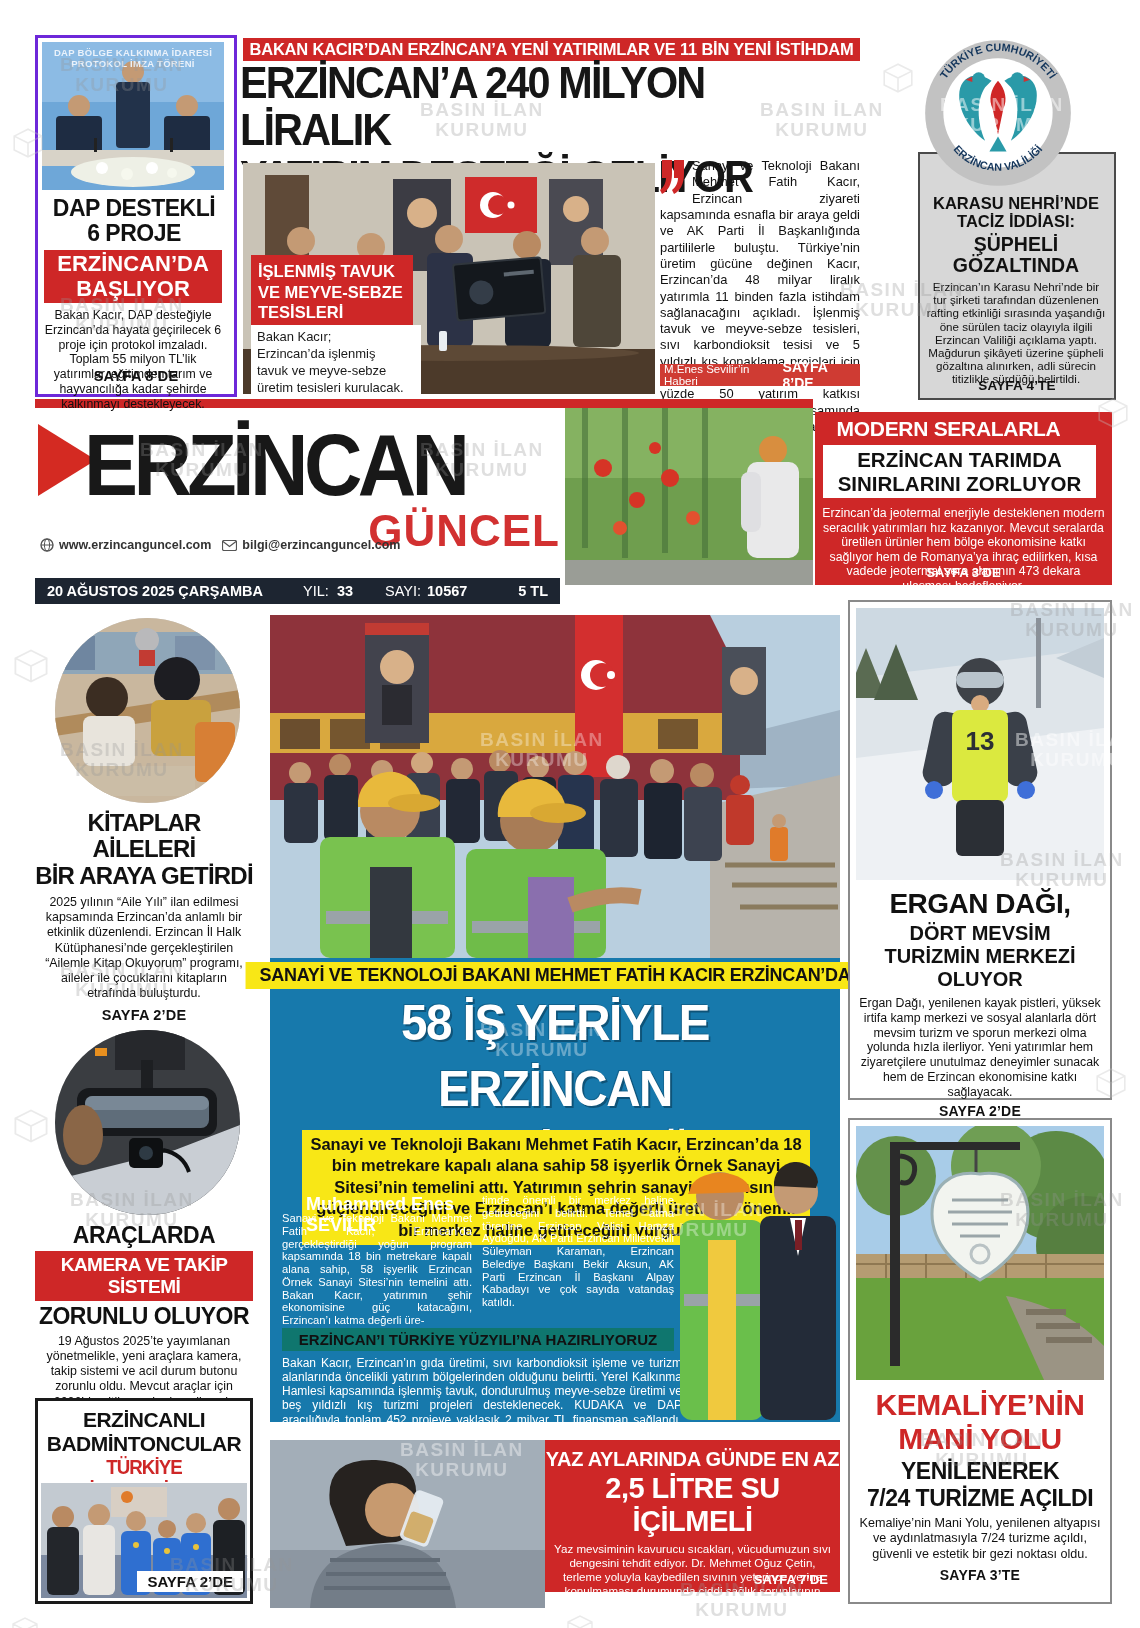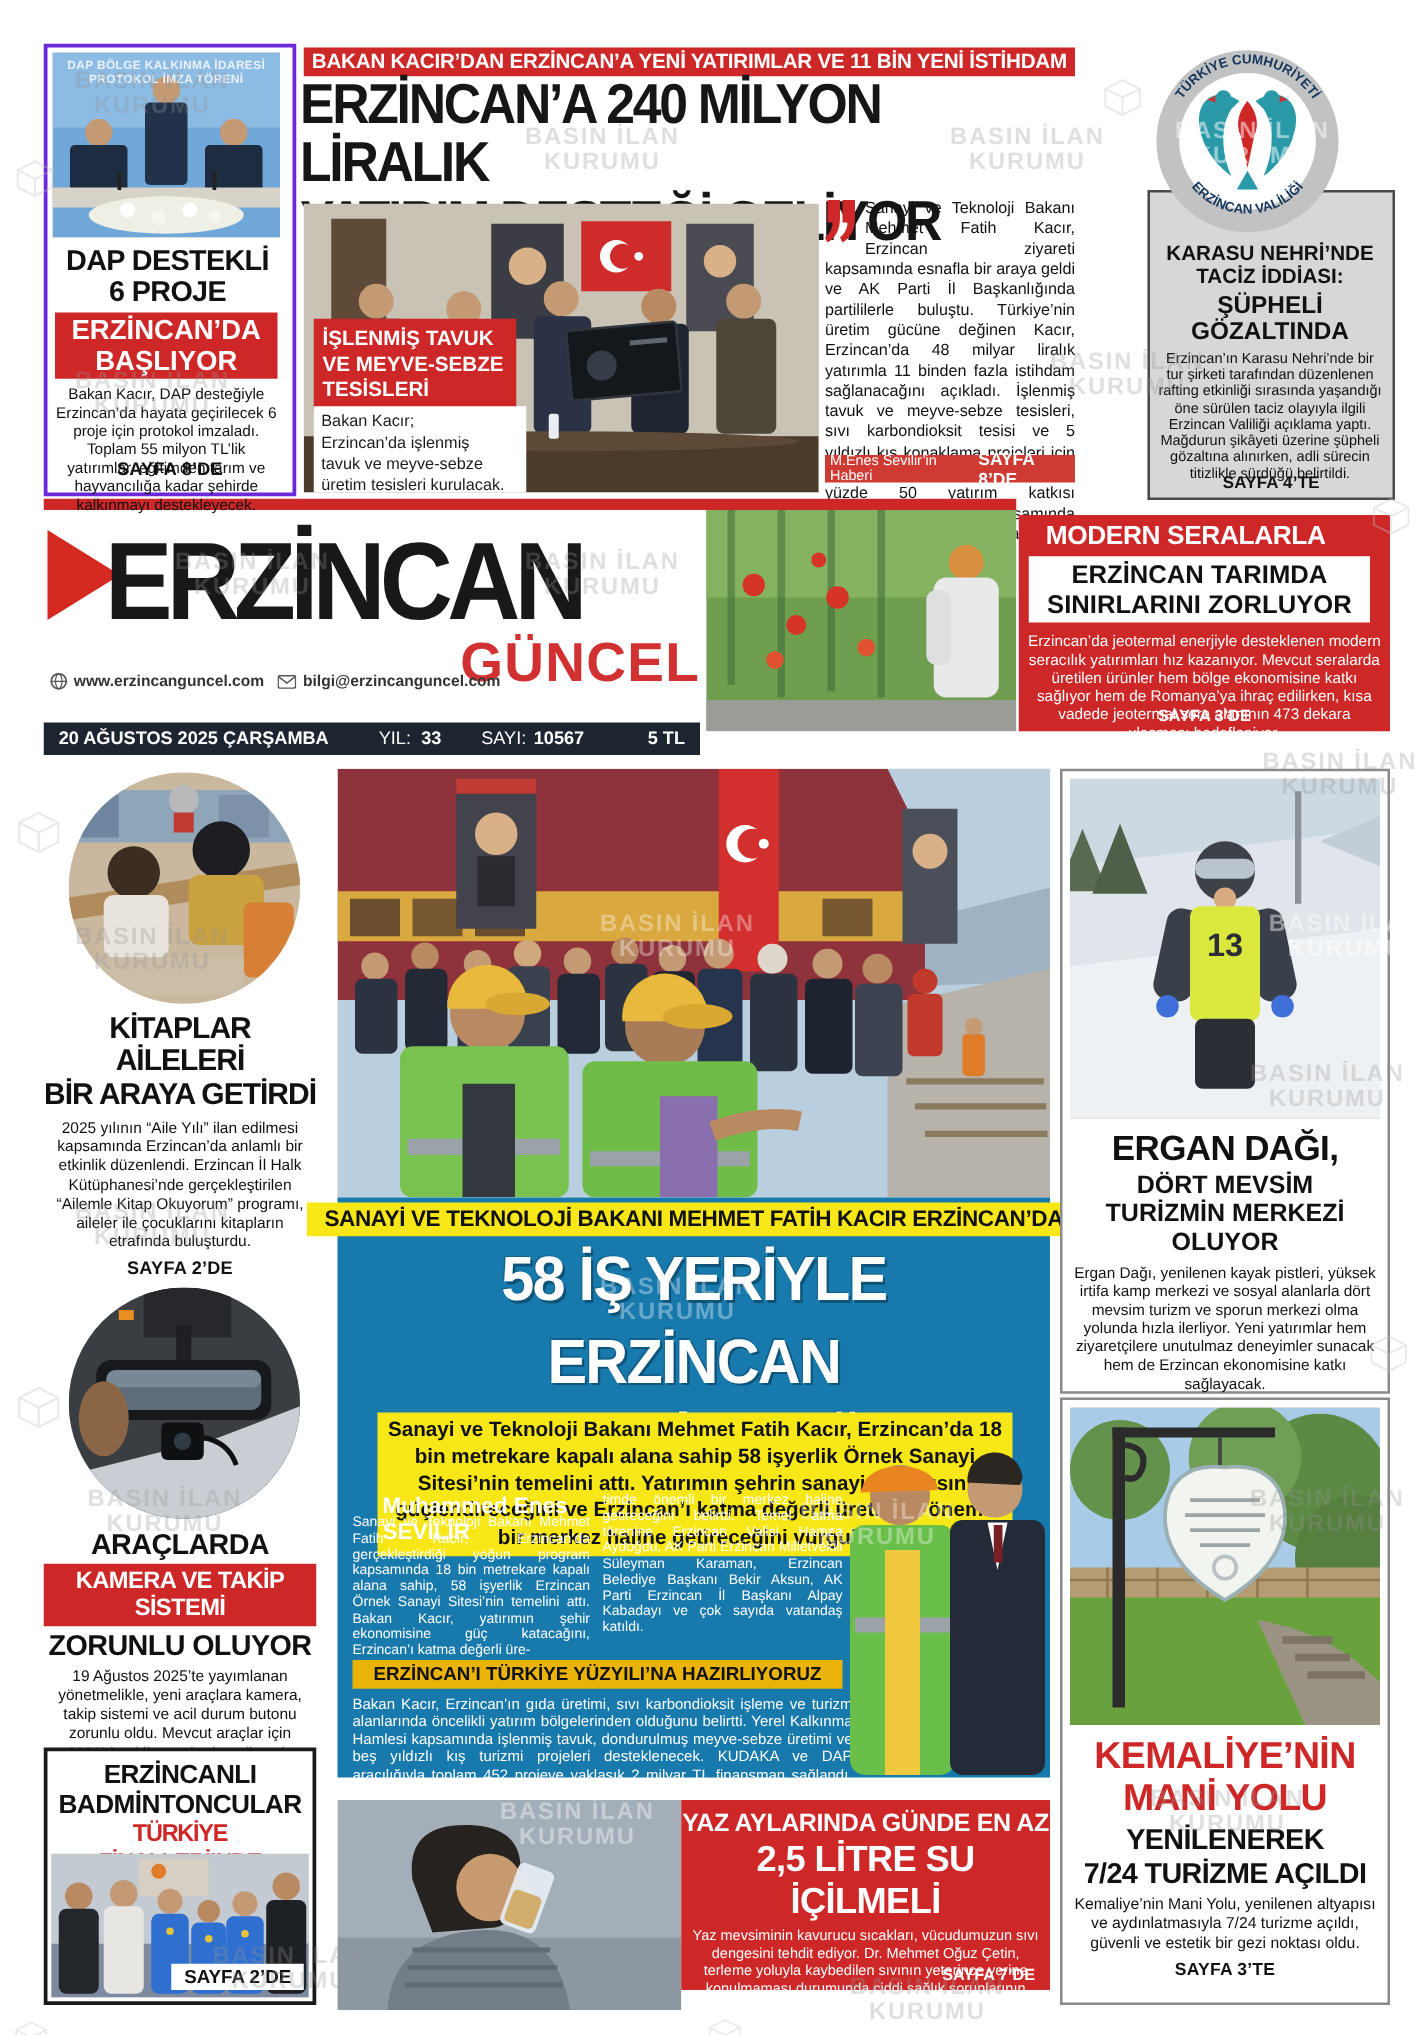--- a/index.html
+++ b/index.html
@@ -358,21 +358,21 @@
   <section class="abs" style="left:270px;top:958px;width:570px;height:464px;background:#1779ac;">
     <div class="abs" style="left:50%;top:4px;transform:translateX(-50%);background:#f8e716;color:#111;font-size:18px;font-weight:800;padding:3px 14px;white-space:nowrap;letter-spacing:-.3px;">SANAYİ VE TEKNOLOJİ BAKANI MEHMET FATİH KACIR ERZİNCAN’DA</div>
     <div class="abs ctr" style="left:0;top:32px;width:570px;font-size:50px;font-weight:800;color:#fff;letter-spacing:-1.5px;line-height:1.32;text-shadow:2px 2px 0 rgba(13,76,110,.85), -1px -1px 0 rgba(13,76,110,.5);transform:scaleX(.95);">
       <div>58 İŞ YERİYLE ERZİNCAN</div>
       <div>SANAYİYE GÜÇ KATACAK</div>
     </div>
     <div class="abs ctr" style="left:32px;top:172px;width:492px;background:#f8e716;color:#111;font-size:16.5px;font-weight:800;line-height:1.3;padding:4px 8px;">Sanayi ve Teknoloji Bakanı Mehmet Fatih Kacır, Erzincan’da 18 bin metrekare kapalı alana sahip 58 işyerlik Örnek Sanayi Sitesi’nin temelini attı. Yatırımın şehrin sanayi altyapısını güçlendireceğini ve Erzincan’ı katma değerli üretimde önemli bir merkez haline getireceğini vurguladı.</div>
     <div class="abs" style="left:12px;top:236px;width:200px;color:#fff;font-size:18px;font-weight:800;margin-left:24px;">Muhammed Enes SEVİLİR</div>
     <div class="abs jst" style="left:12px;top:254px;width:190px;color:#fff;font-size:11.2px;line-height:1.14;">Sanayi ve Teknoloji Bakanı Mehmet Fatih Kacır, Erzincan’da gerçekleştirdiği yoğun program kapsamında 18 bin metrekare kapalı alana sahip, 58 işyerlik Erzincan Örnek Sanayi Sitesi’nin temelini attı. Bakan Kacır, yatırımın şehir ekonomisine güç katacağını, Erzincan’ı katma değerli üre-</div>
     <div class="abs jst" style="left:212px;top:236px;width:192px;color:#fff;font-size:11.2px;line-height:1.14;">timde önemli bir merkez haline getireceğini belirtti. Temel atma törenine Erzincan Valisi Hamza Aydoğdu, AK Parti Erzincan Milletvekili Süleyman Karaman, Erzincan Belediye Başkanı Bekir Aksun, AK Parti Erzincan İl Başkanı Alpay Kabadayı ve çok sayıda vatandaş katıldı.</div>
-    <div class="abs ctr" style="left:12px;top:370px;width:392px;background:#eab308;color:#111;font-size:15px;font-weight:800;padding:3px 0;">ERZİNCAN’I TÜRKİYE YÜZYILI’NA HAZIRLIYORUZ</div>
+    <div class="abs ctr" style="left:12px;top:370px;width:392px;background:#0f766e;color:#111;font-size:15px;font-weight:800;padding:3px 0;">ERZİNCAN’I TÜRKİYE YÜZYILI’NA HAZIRLIYORUZ</div>
     <div class="abs jst" style="left:12px;top:398px;width:400px;color:#fff;font-size:12px;line-height:1.18;">
       <span>Bakan Kacır, Erzincan’ın gıda üretimi, sıvı karbondioksit işleme ve turizm alanlarında öncelikli yatırım bölgelerinden olduğunu belirtti. Yerel Kalkınma Hamlesi kapsamında işlenmiş tavuk, dondurulmuş meyve-sebze üretimi ve beş yıldızlı kış turizmi projeleri desteklenecek. KUDAKA ve DAP aracılığıyla toplam 452 projeye yaklaşık 2 milyar TL finansman sağlandı.</span>
       <span style="font-weight:800;font-size:13.5px;margin-left:10px;">SAYFA 6’DA</span>
     </div>
     <div class="photo" style="left:402px;top:186px;width:166px;height:276px;background:transparent;">
       <svg viewBox="0 0 166 276" preserveAspectRatio="none">
         <circle cx="48" cy="52" r="24" fill="#b98a62"></circle>
         <path d="M18 46 a30 18 0 0 1 60 2 l-62 2 Z" fill="#e8851f"></path>
         <rect x="8" y="76" width="84" height="200" rx="12" fill="#6abf4b"></rect>
         <rect x="12" y="150" width="76" height="12" fill="#9aa3a8"></rect>
@@ -400,21 +400,21 @@
       </g>
     </svg>
   </div>
   <section class="abs" style="left:545px;top:1440px;width:295px;height:152px;background:#ce2727;color:#fff;">
     <div class="ctr" style="margin-top:8px;font-size:20px;font-weight:800;letter-spacing:-.3px;">YAZ AYLARINDA GÜNDE EN AZ</div>
     <div class="ctr" style="margin-top:1px;font-size:29px;font-weight:800;letter-spacing:-.5px;">2,5 LİTRE SU İÇİLMELİ</div>
     <div class="ctr" style="margin:4px 8px 0 8px;font-size:11.6px;line-height:1.2;">Yaz mevsiminin kavurucu sıcakları, vücudumuzun sıvı dengesini tehdit ediyor. Dr. Mehmet Oğuz Çetin, terleme yoluyla kaybedilen sıvının yeterince yerine konulmaması durumunda ciddi sağlık sorunlarının ortaya çıkabileceği konusunda vatandaşları uyardı.</div>
     <div style="position:absolute;right:12px;bottom:5px;font-size:13px;font-weight:800;">SAYFA 7’DE</div>
   </section>
 
-  <section class="abs boxed" style="left:848px;top:600px;width:264px;height:500px;box-sizing:border-box;padding:6px;margin-top:15px;">
+  <section class="abs boxed" style="left:848px;top:600px;width:264px;height:500px;box-sizing:border-box;padding:6px;">
     <div class="photo" style="left:6px;top:6px;width:248px;height:272px;">
       <svg viewBox="0 0 248 272" preserveAspectRatio="none">
         <rect width="248" height="272" fill="#eef1f4"></rect>
         <rect width="248" height="70" fill="#cdd9e2"></rect>
         <polygon points="0,70 248,40 248,120 0,150" fill="#dfe5ea"></polygon>
         <polygon points="10,40 30,90 -10,90" fill="#5a6b52"></polygon>
         <polygon points="40,36 62,92 18,92" fill="#4e6048"></polygon>
         <polygon points="200,50 248,30 248,70" fill="#c2cdd6"></polygon>
         <rect x="180" y="10" width="5" height="90" fill="#8a9199"></rect>
         <circle cx="124" cy="74" r="24" fill="#3e4248"></circle>

